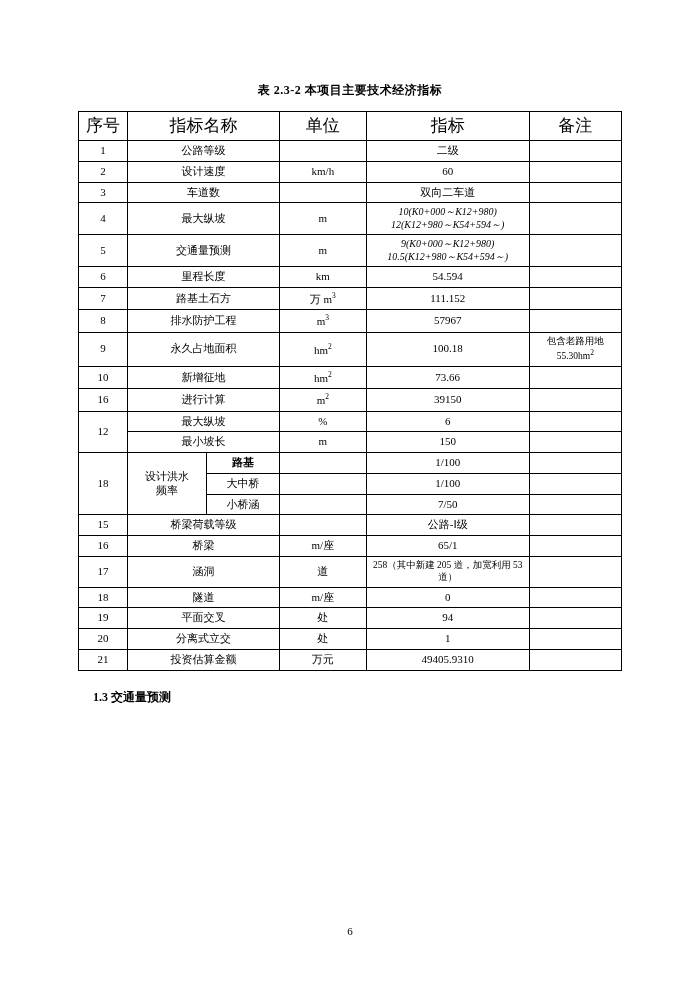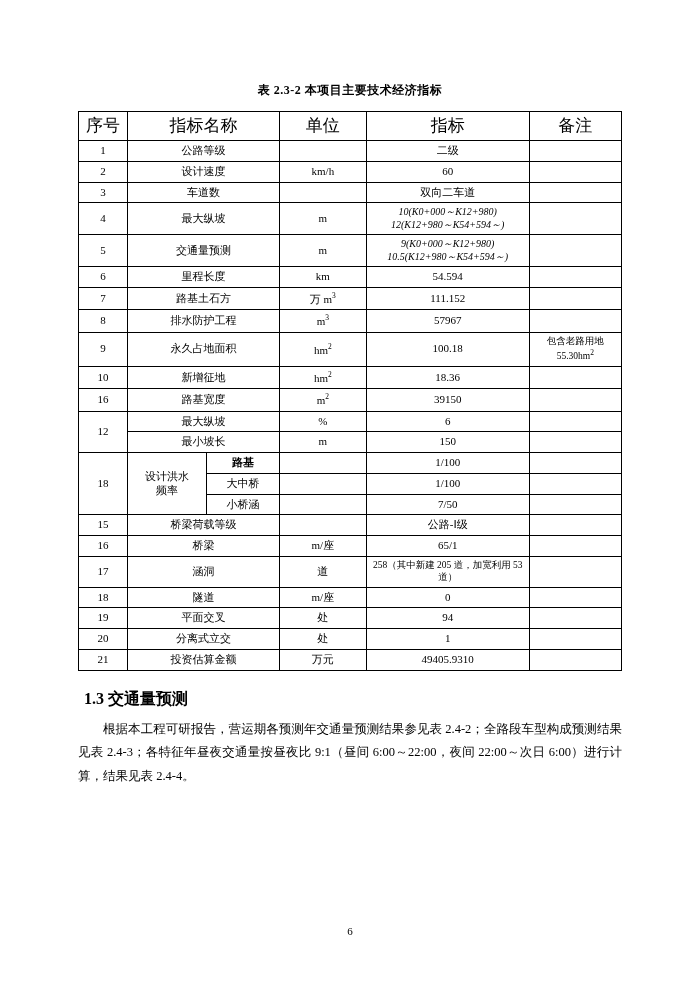--- a/index.html
+++ b/index.html
@@ -62,23 +62,23 @@
   .two-line {
     font-size: 10px;
     line-height: 1.35;
     font-style: italic;
   }
   sup {
     font-size: 7.5px;
     vertical-align: super;
   }
   .section-heading {
-    font-size: 16px;
+    font-size: 12px;
     font-weight: bold;
-    margin: 18px 0 8px 6px;
+    margin: 18px 0 8px 15px;
   }
   .body-par {
     font-size: 12.5px;
     line-height: 1.9;
     text-align: justify;
     text-indent: 2em;
     margin: 0;
   }
   .page-number {
     position: absolute;
@@ -190,27 +190,27 @@
         <td>永久占地面积</td>
         <td>hm<sup>2</sup></td>
         <td>100.18</td>
         <td class="cell-small">包含老路用地<br>55.30hm<sup>2</sup></td>
       </tr>
 
       <tr>
         <td>10</td>
         <td>新增征地</td>
         <td>hm<sup>2</sup></td>
-        <td>18.36</td>
+        <td>73.66</td>
         <td></td>
       </tr>
 
       <tr>
         <td>16</td>
-        <td>路基宽度</td>
+        <td>进行计算</td>
         <td>m<sup>2</sup></td>
         <td>39150</td>
         <td></td>
       </tr>
 
       <tr>
         <td rowspan="2">12</td>
         <td>最大纵坡</td>
         <td>%</td>
         <td>6</td>
@@ -310,17 +310,16 @@
         <td>万元</td>
         <td>49405.9310</td>
         <td></td>
       </tr>
 
     </tbody>
   </table>
 
   <div class="section-heading">1.3 交通量预测</div>
 
-  <p class="body-par">根据本工程可研报告，营运期各预测年交通量预测结果参见表 2.4-2；全路段车型构成预测结果见表 2.4-3；各特征年昼夜交通量按昼夜比 9:1（昼间 6:00～22:00，夜间 22:00～次日 6:00）进行计算，结果见表 2.4-4。</p>
 
   <div class="page-number">6</div>
 
 </div>
 
 </body></html>

